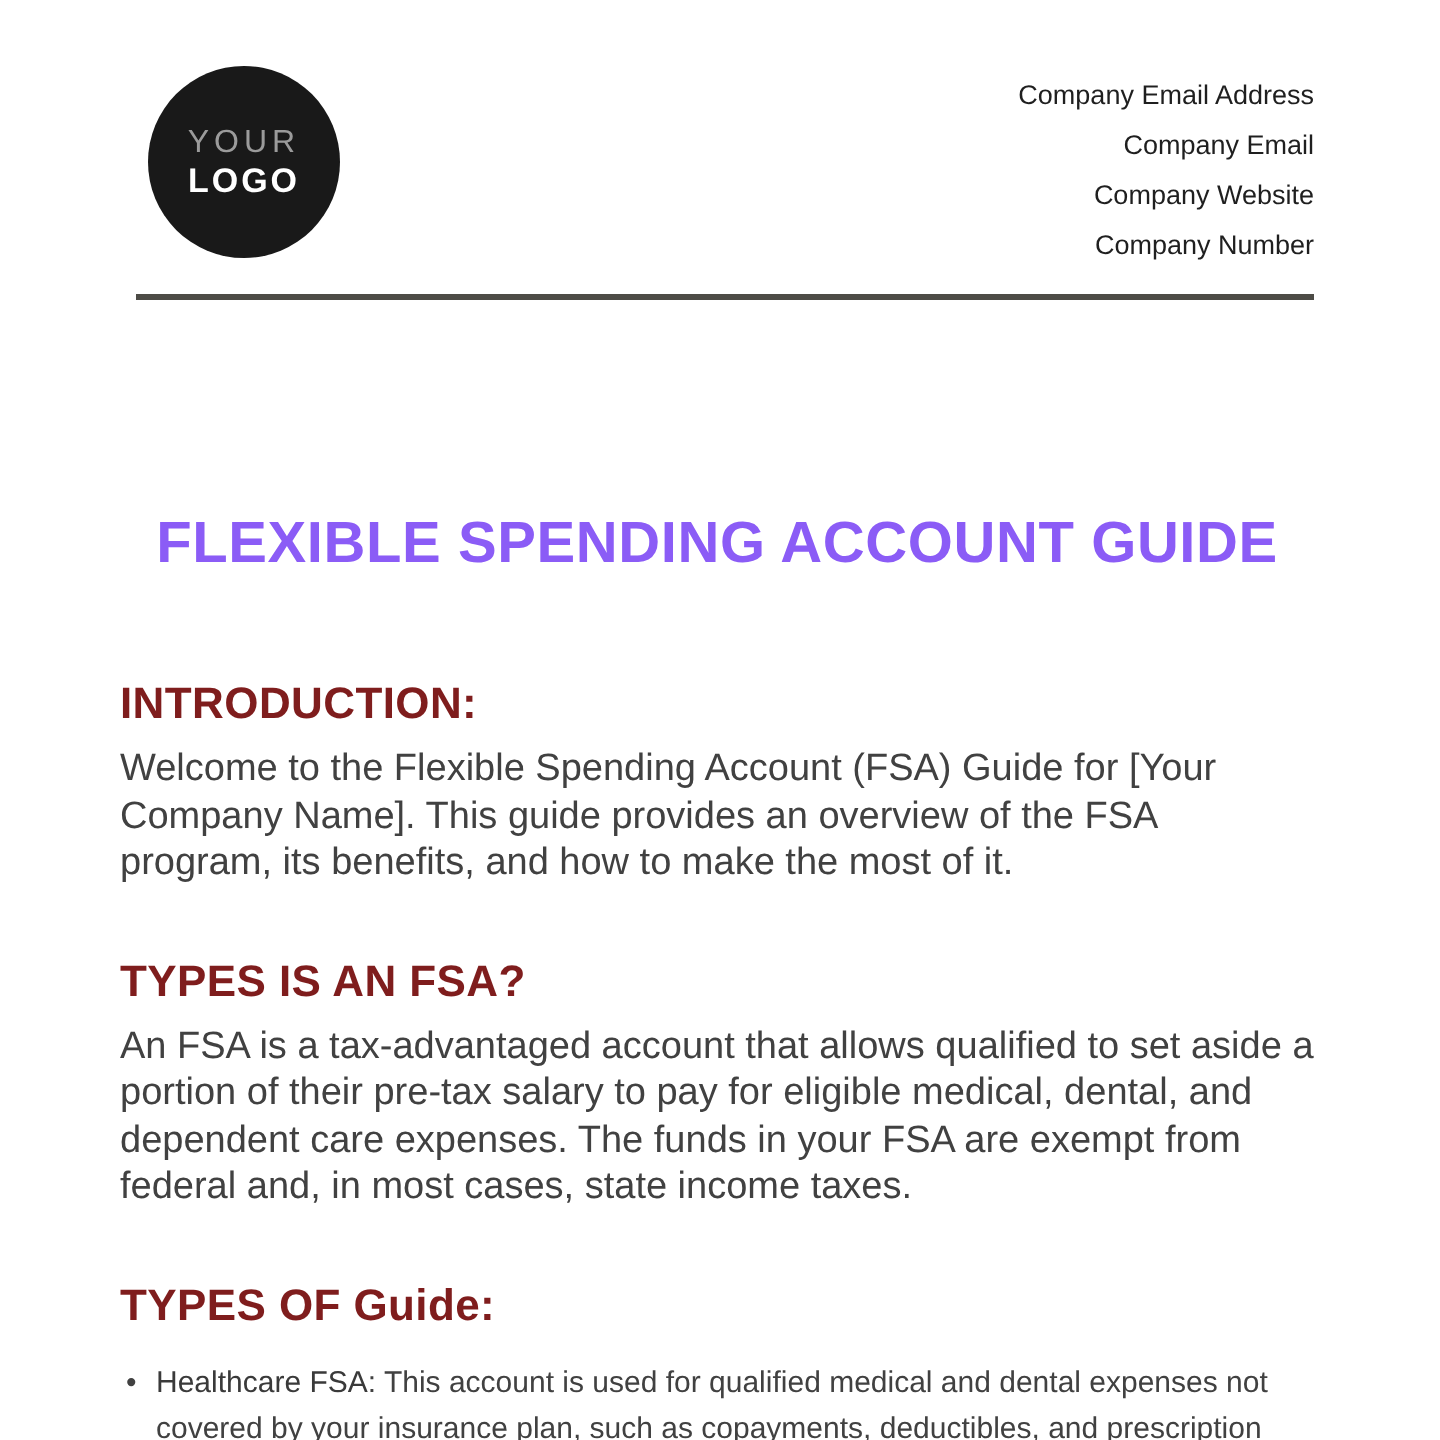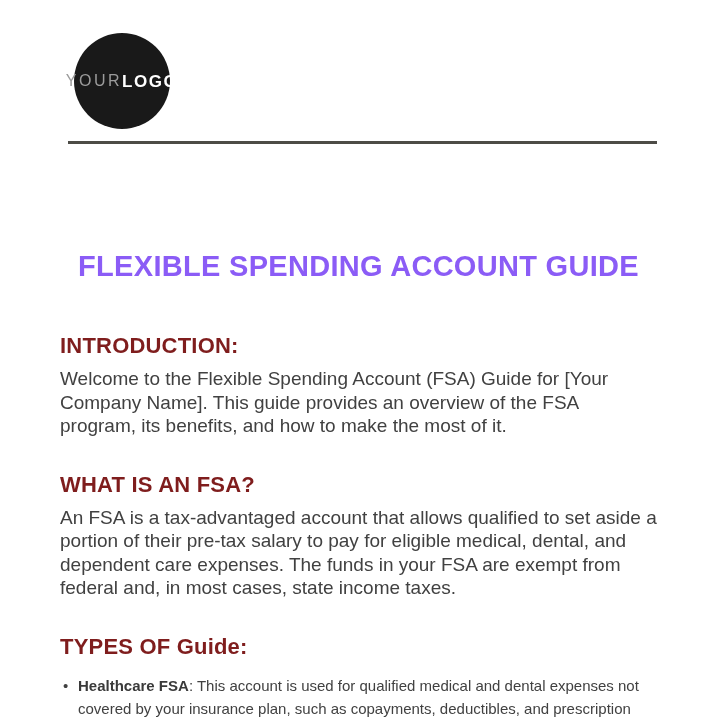--- a/index.html
+++ b/index.html
@@ -22,21 +22,21 @@
     display: flex;
     justify-content: space-between;
     align-items: flex-start;
   }
   .logo-circle {
     width: 96px; height: 96px;
     border-radius: 50%;
     background: #191919;
     margin-left: 14px;
     display: flex;
-    flex-direction: row;
+    flex-direction: column;
     align-items: center;
     justify-content: center;
   }
   .logo-your {
     color: #9b9b9b;
     font-size: 16px;
     letter-spacing: 2.5px;
     line-height: 18px;
   }
   .logo-logo {
@@ -92,42 +92,48 @@
     font-size: 15px;
     line-height: 23.5px;
     color: #414141;
   }
   .bullet-marker {
     width: 18px;
     padding-left: 3px;
     flex: 0 0 18px;
   }
   .bullet-text { flex: 1; }
-  .bullet-term { font-weight: bold; color: #3a3a3a; }
+  .bullet-term { font-weight: normal; color: #3a3a3a; }
 </style>
 </head>
 <body>
 
 <div class="page">
 
   <div class="header-row">
     <div class="logo-circle">
       <span class="logo-your">YOUR</span>
       <span class="logo-logo">LOGO</span>
     </div>
+    <div class="contact-block">
+      <div class="contact-line">Company Email Address</div>
+      <div class="contact-line">Company Email</div>
+      <div class="contact-line">Company Website</div>
+      <div class="contact-line">Company Number</div>
+    </div>
   </div>
 
   <div class="divider"></div>
 
   <h1 class="doc-title">FLEXIBLE SPENDING ACCOUNT GUIDE</h1>
 
   <h2 class="section-heading mt-lg">INTRODUCTION:</h2>
   <p class="section-body">Welcome to the Flexible Spending Account (FSA) Guide for [Your Company Name]. This guide provides an overview of the FSA program, its benefits, and how to make the most of it.</p>
 
-  <h2 class="section-heading mt-md">WHAT IS AN FSA?</h2>
+  <h2 class="section-heading mt-md">TYPES IS AN FSA?</h2>
   <p class="section-body">An FSA is a tax-advantaged account that allows qualified to set aside a portion of their pre-tax salary to pay for eligible medical, dental, and dependent care expenses. The funds in your FSA are exempt from federal and, in most cases, state income taxes.</p>
 
   <h2 class="section-heading mt-md">TYPES OF Guide:</h2>
   <div class="bullet-list">
     <div class="bullet-item">
       <span class="bullet-marker">•</span>
       <span class="bullet-text"><span class="bullet-term">Healthcare FSA</span><span>: This account is used for qualified medical and dental expenses not covered by your insurance plan, such as copayments, deductibles, and prescription drugs.</span></span>
     </div>
   </div>
 

